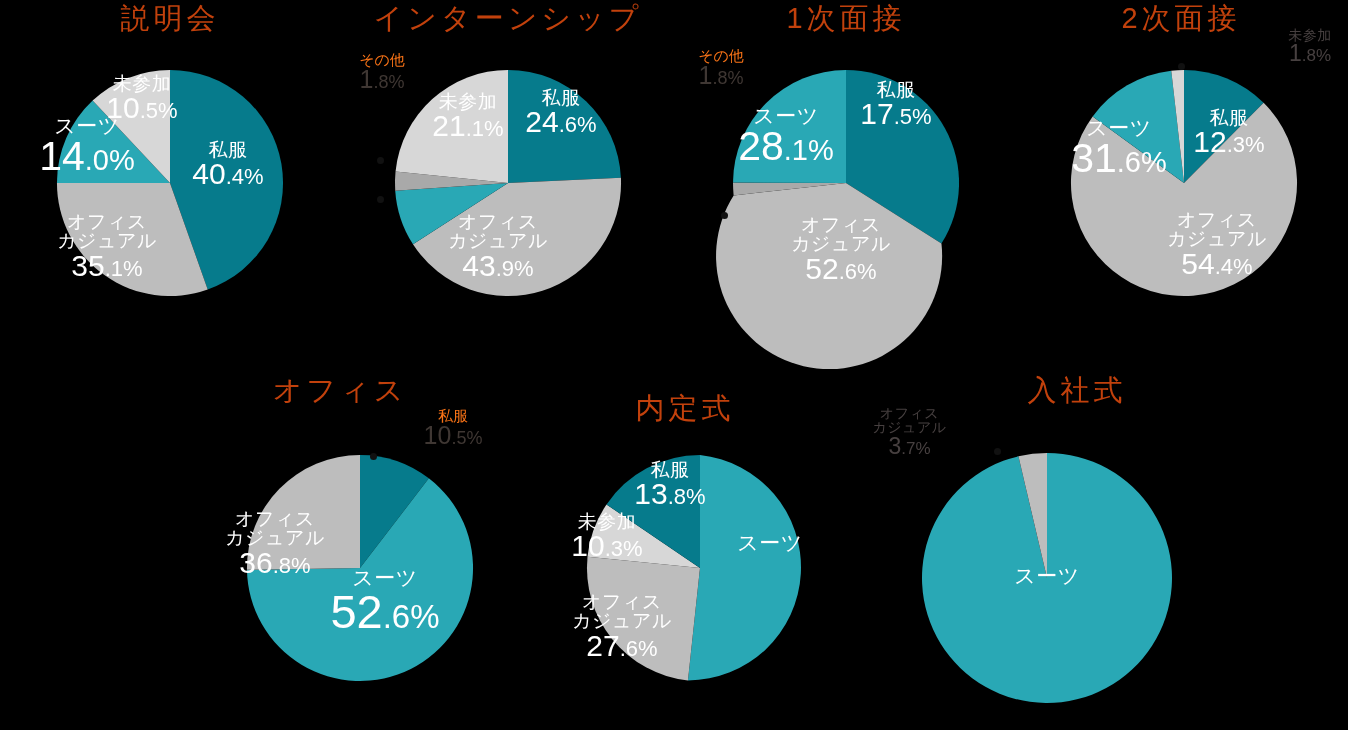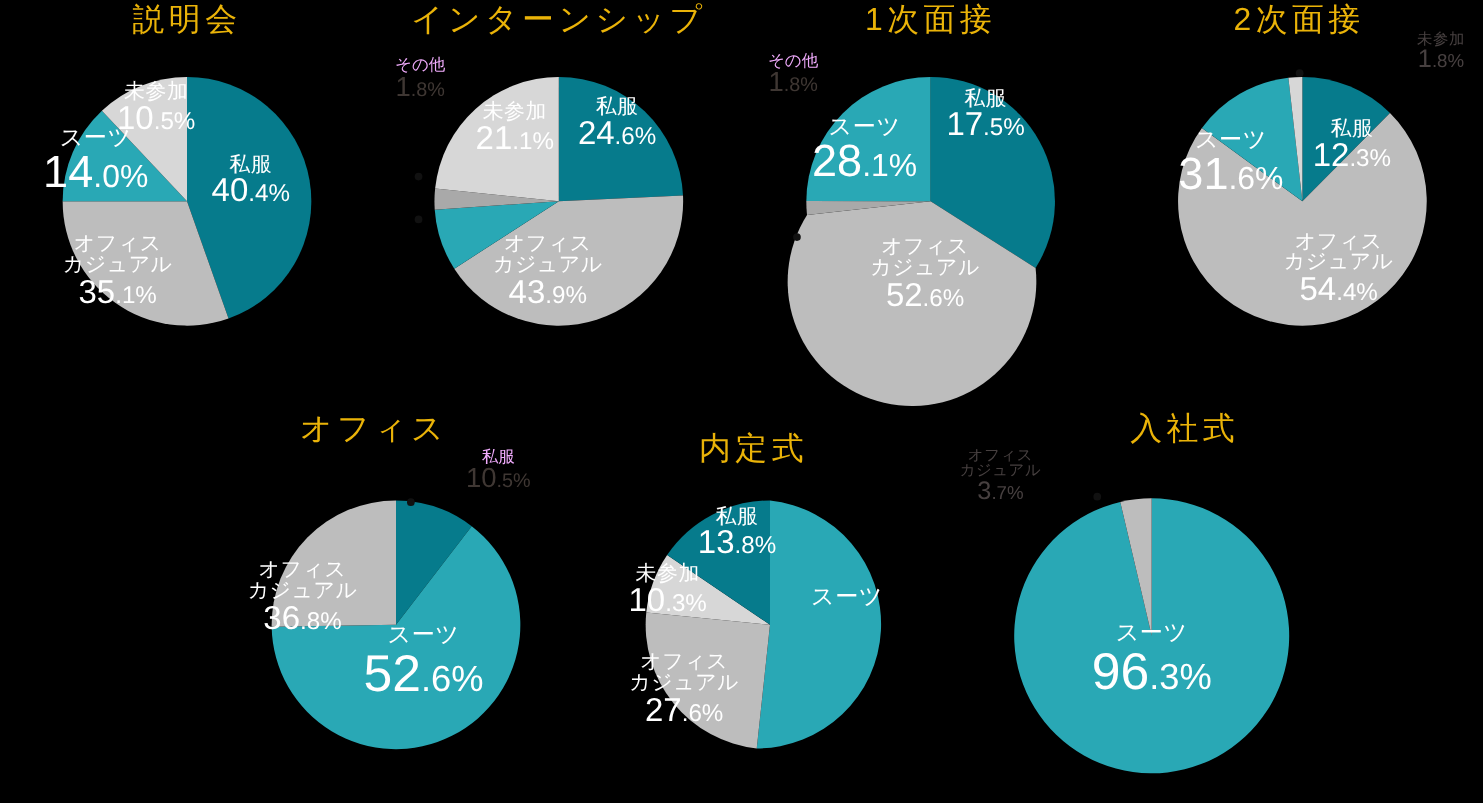--- a/index.html
+++ b/index.html
@@ -5,39 +5,39 @@
   html,body{margin:0;padding:0;background:#000;}
   body{
     width:1348px;height:730px;position:relative;overflow:hidden;
     font-family:"Liberation Sans","DejaVu Sans",sans-serif;
     background:#000;
   }
   #board{position:absolute;left:0;top:0;width:1348px;height:730px;}
   .chart{position:absolute;}
   .title{
     position:absolute;text-align:center;white-space:nowrap;
-    color:#eab308;font-size:29px;letter-spacing:4px;line-height:1;
+    color:#c2410c;font-size:29px;letter-spacing:4px;line-height:1;
     font-weight:400;
   }
   .pie-wrap{position:absolute;}
   svg{display:block;overflow:visible;}
   .lbl{
     position:absolute;text-align:center;white-space:nowrap;
     line-height:1.02;pointer-events:none;
   }
   .lbl .name{display:block;color:#fff;font-size:19px;letter-spacing:.5px;}
   .lbl .val{display:block;color:#fff;font-size:30px;letter-spacing:0px;}
   .lbl .val .dec{font-size:22px;}
   .lbl.big .name{font-size:21px;}
   .lbl.big .val{font-size:41px;}
   .lbl.big .val .dec{font-size:29px;}
   .lbl.xl .name{font-size:21px;}
   .lbl.xl .val{font-size:47px;}
   .lbl.xl .val .dec{font-size:33px;}
-  .lbl.out .name{color:#f0abfc;font-size:15px;letter-spacing:0px;}
+  .lbl.out .name{color:#f97316;font-size:15px;letter-spacing:0px;}
   .lbl.out .val{color:#3f3733;font-size:25px;}
   .lbl.out .val .dec{font-size:18px;}
   .lbl.out2 .name{color:#474040;font-size:14px;}
   .lbl.out2 .val{color:#474040;font-size:23px;}
   .lbl.out2 .val .dec{font-size:17px;}
   .dot{position:absolute;width:7px;height:7px;border-radius:50%;background:#111;}
 </style>
 </head>
 <body>
 
@@ -248,21 +248,20 @@
     <div class="pie-wrap" style="left:45px;top:68px;">
       <svg width="280" height="280" viewBox="-1.12 -1.12 2.24 2.24">
 
         <path fill="#29A8B5" d="M0,0 L0,-1 A1,1 0 1,1 -0.2287,-0.9735 Z"></path>
 
         <path fill="#BDBDBD" d="M0,0 L-0.2287,-0.9735 A1,1 0 0,1 0,-1 Z"></path>
       </svg>
     </div>
     <div class="lbl xl" style="left:105px;top:195px;width:160px;">
       <span class="name">スーツ</span>
-      <span class="val"><span>96<span class="dec">.3%</span></span></span>
     </div>
     <div class="lbl out2" style="left:-10px;top:36px;width:115px;">
       <span class="name">オフィス</span>
       <span class="name">カジュアル</span>
       <span class="val"><span>3<span class="dec">.7%</span></span></span>
     </div>
     <div class="dot" style="left:132px;top:78px;"></div>
   </div>
 
 </div>

